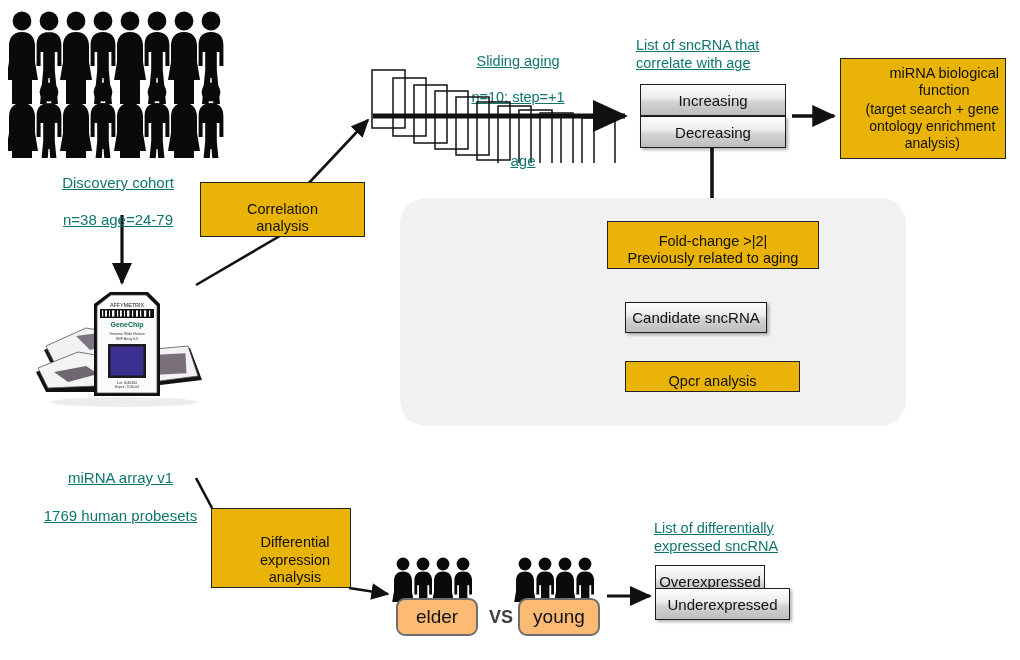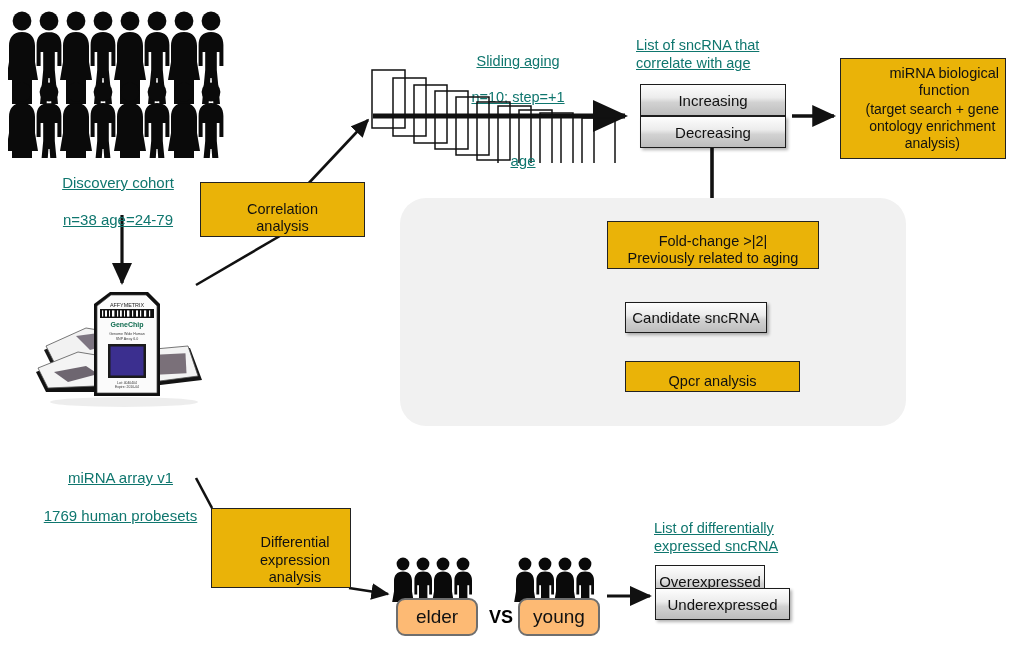--- a/index.html
+++ b/index.html
@@ -83,21 +83,21 @@
     display: flex;
     align-items: center;
     justify-content: center;
     font-size: 19px;
     color: #111;
   }
   .chip-wrap { position: absolute; }
   .vs-label {
     position: absolute;
     font-size: 18px;
-    color: #000000;
+    color: #404040;
     font-weight: 600;
   }
 </style>
 </head>
 <body>
 
 <div id="stage">
 
   <svg class="layer" viewBox="0 0 1020 660">
     <defs>

